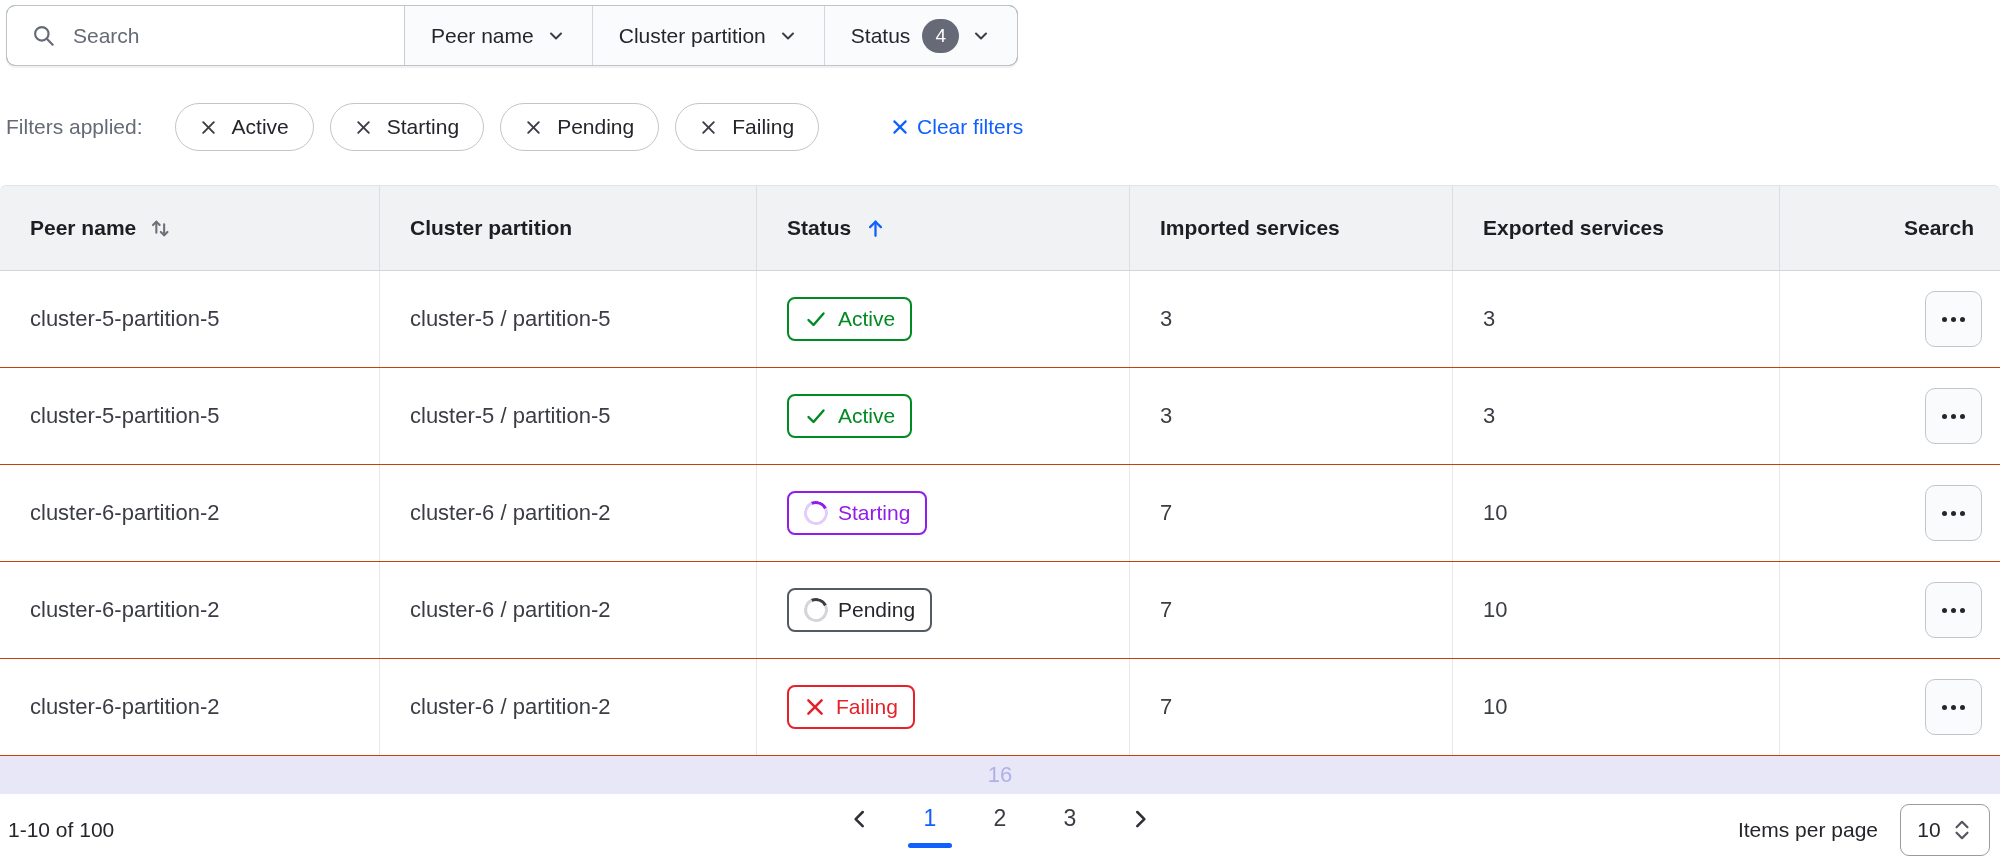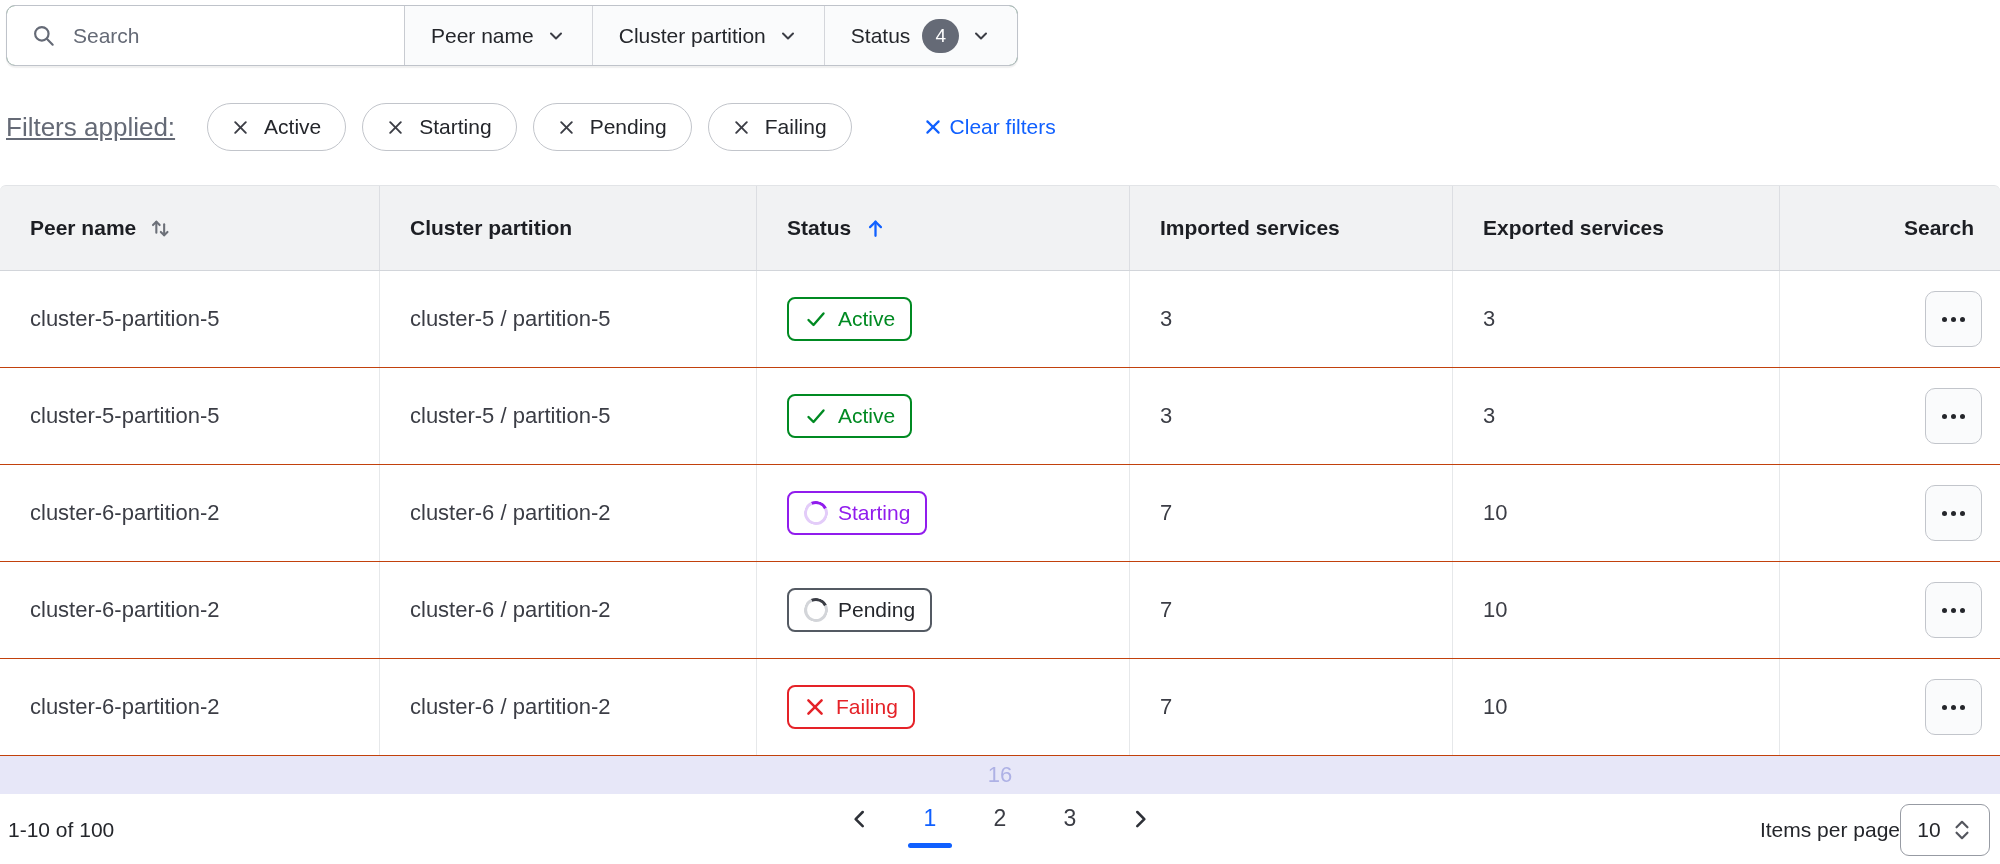--- a/index.html
+++ b/index.html
@@ -18,21 +18,21 @@
   .fbtn { display:flex; align-items:center; justify-content:center; gap:12px; background:#fafbfc;
     border:none; border-right:1px solid #d4d6db; cursor:pointer;
     font:21px "Liberation Sans",sans-serif; color:#24262b; padding:0 26px; }
   .fbtn:last-child { border-right:none; }
   .count-badge { display:inline-flex; align-items:center; justify-content:center;
     min-width:37px; height:34px; border-radius:17px; background:#656a76; color:#fff;
     font-size:19px; padding:0 10px; }
 
   
   .applied { display:flex; align-items:center; margin:37px 0 0 6px; height:48px; }
-  .applied-label { font-size:26px; color:#656a76; margin-right:32px;text-decoration:underline; }
+  .applied-label { font-size:21px; color:#656a76; margin-right:32px; }
   .chip { display:inline-flex; align-items:center; gap:15px; height:48px; padding:0 24px;
     border:1px solid #c2c5cb; border-radius:24px; background:#fff; margin-right:16px;
     font-size:21px; color:#24262b; cursor:pointer; }
   .clear-filters { display:inline-flex; align-items:center; gap:8px; border:none; background:none;
     color:#1060ff; font:21px "Liberation Sans",sans-serif; cursor:pointer; margin-left:56px; }
 
   
   .table { margin-top:34px; width:2000px; }
   .trow { display:grid; grid-template-columns:380px 377px 373px 323px 327px 220px; }
   .thead { background:#f1f2f3; border-top:1px solid #e2e4e7; border-bottom:1px solid #d2d5da;
@@ -72,21 +72,21 @@
     justify-content:space-between; padding:0 10px 0 8px; }
   .range-text { font-size:21px; color:#24262b; }
   .pager { position:absolute; left:50%; top:50%; transform:translate(-50%,-58%);
     display:flex; align-items:center; gap:40px; }
   .pg-btn { border:none; background:none; cursor:pointer; display:flex; flex-direction:column;
     align-items:center; width:30px; }
   .pg-num { font-size:23px; color:#3b3d45; font-family:"Liberation Sans",sans-serif; }
   .pg-bar { width:44px; height:5px; border-radius:3px; background:transparent; margin-top:11px; }
   .pg-btn.current .pg-num { color:#1060ff; }
   .pg-btn.current .pg-bar { background:#1060ff; }
-  .per-page { display:flex; align-items:center; }
+  .per-page { display:flex; align-items:center; gap:22px; }
   .per-page-label { font-size:21px; color:#24262b; }
   .pp-select { display:flex; align-items:center; justify-content:center; gap:10px; width:90px;
     height:52px; border:1px solid #979ba3; border-radius:9px; background:#fff;
     font-size:21px; color:#24262b; cursor:pointer; }
 </style>
 </head>
 <body>
 
 
 

